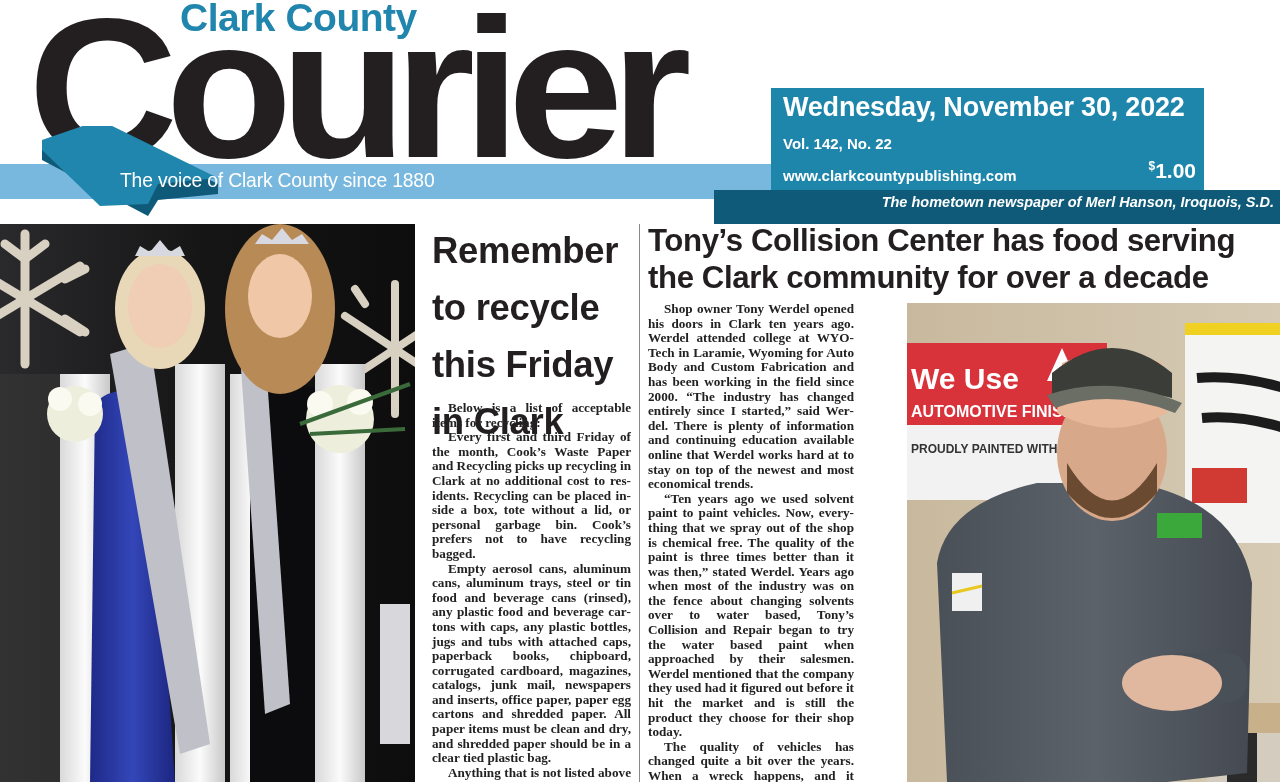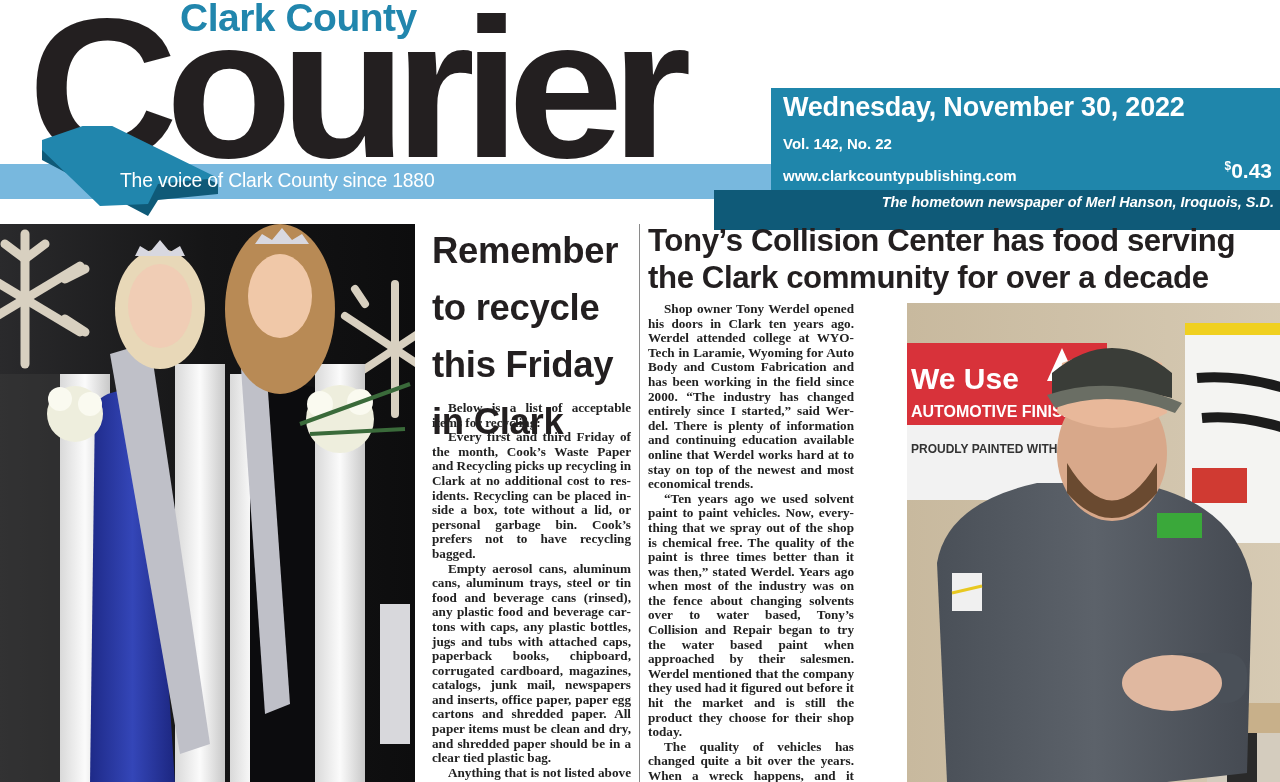--- a/index.html
+++ b/index.html
@@ -26,33 +26,33 @@
     }
     .nameplate {
       position: absolute; left: 28px; top: -10px;
       font-family: "Liberation Sans", sans-serif; font-weight: bold;
       font-size: 198px; line-height: 198px; color: #231f20;
       letter-spacing: -12px; white-space: nowrap;
       transform: scaleX(1.05); transform-origin: left top;
     }
 
     .dateblock {
-      position: absolute; left: 771px; top: 88px; width: 509px; height: 102px;
+      position: absolute; left: 771px; top: 88px; width: 433px; height: 102px;
       background: #1f86ab; color: #ffffff;
     }
     .date {
       position: absolute; left: 12px; top: 4px; font-size: 27px; font-weight: bold;
       white-space: nowrap; letter-spacing: -0.2px;
     }
     .volume { position: absolute; left: 12px; top: 47px; font-size: 15px; font-weight: bold; }
     .website { position: absolute; left: 12px; top: 79px; font-size: 15px; font-weight: bold; }
     .price { position: absolute; right: 8px; top: 71px; font-size: 21px; font-weight: bold; }
     .price sup { font-size: 12px; vertical-align: 8px; }
     .hometown-bar {
-      position: absolute; left: 714px; top: 190px; width: 566px; height: 40px;
+      position: absolute; left: 714px; top: 190px; width: 566px; height: 34px;
       background: #0f5a78; color: #ffffff;
     }
     .hometown {
       position: absolute; right: 6px; top: 4px; font-size: 14.5px; font-weight: bold; font-style: italic;
       white-space: nowrap;
     }
 
     
     .photo { position: absolute; overflow: hidden; }
     .photo-queens { left: 0; top: 224px; width: 415px; height: 558px; background: #0f0f10; }
@@ -93,21 +93,21 @@
     <polygon points="2,20 60,0 178,58 178,68 118,74 108,90 2,34" fill="#0f5a78"></polygon>
     <polygon points="2,14 60,-6 178,52 118,58 108,78 60,80 2,24" fill="#2186ad"></polygon>
   </svg>
 
   <div class="tagline">The voice of Clark County since 1880</div>
 
   <div class="dateblock">
     <div class="date">Wednesday, November 30, 2022</div>
     <div class="volume">Vol. 142, No. 22</div>
     <div class="website">www.clarkcountypublishing.com</div>
-    <div class="price"><sup>$</sup><span>0.43</span></div>
+    <div class="price"><sup>$</sup><span>1.00</span></div>
   </div>
   <div class="hometown-bar">
     <div class="hometown">The hometown newspaper of Merl Hanson, Iroquois, S.D.</div>
   </div>
 </header>
 
 <div class="photo photo-queens">
   <svg width="415" height="558" viewBox="0 0 415 558">
     <defs>
       <linearGradient id="curtain" x1="0" x2="1">

